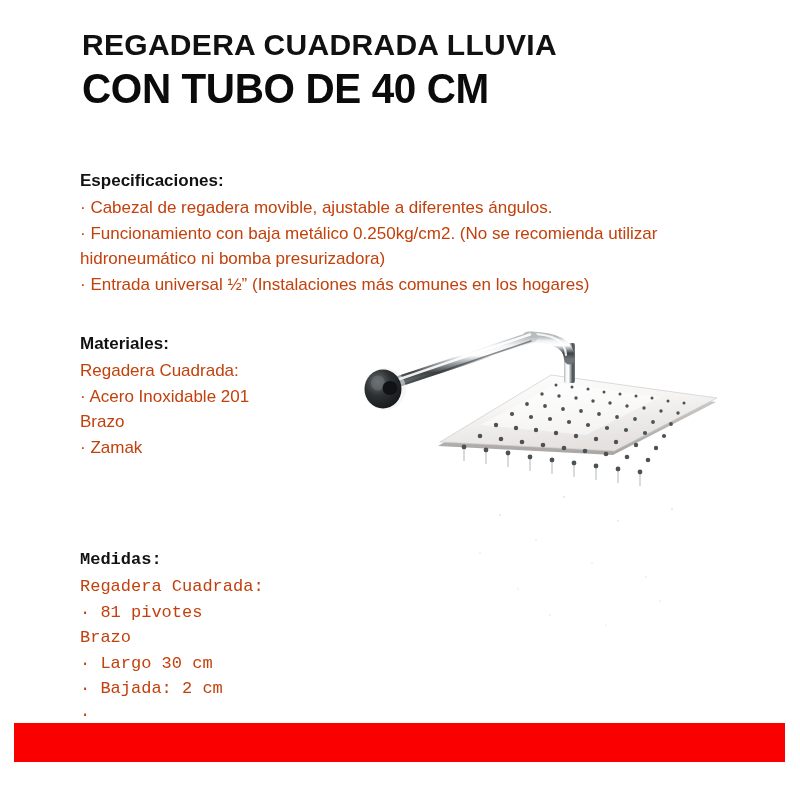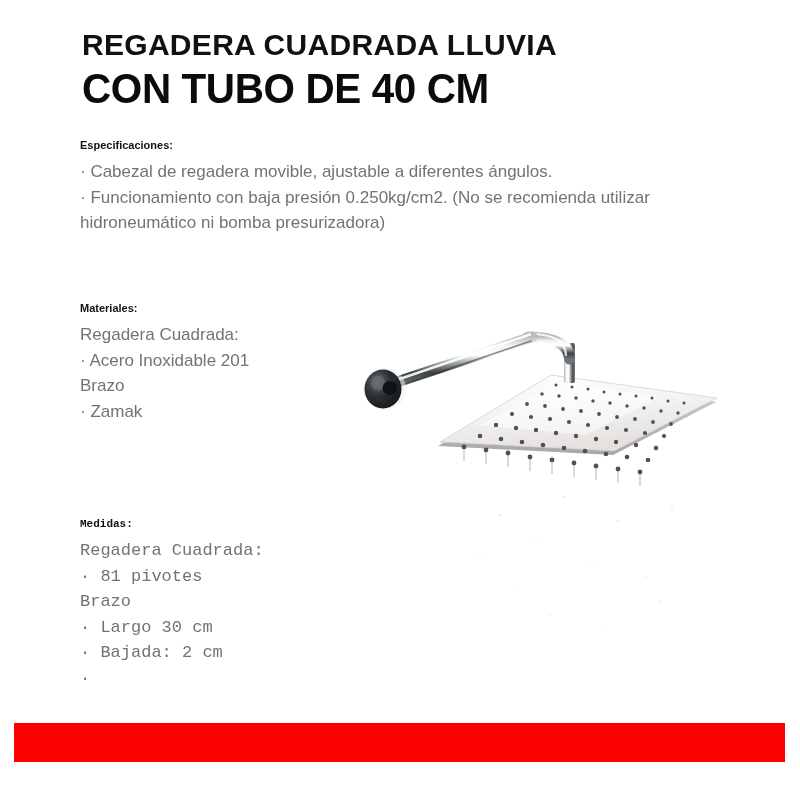--- a/index.html
+++ b/index.html
@@ -38,31 +38,32 @@
     white-space:nowrap;
     transform:scaleX(0.94);
     transform-origin:left center;
     margin-top:2px;
   }
 
   
   .section { position:absolute; left:80px; }
 
   .sec-head {
-    font-size:11px;
+    font-size:17px;
     font-weight:700;
     color:#121212;
     line-height:24px;
     margin-bottom:2px;
+    margin-top:36px;
   }
 
   .line {
     font-size:17px;
     font-weight:400;
-    color:#737373;
+    color:#c2410c;
     line-height:25.5px;
     white-space:nowrap;
   }
 
   .line.wrapline { white-space:normal; }
 
   #sec-especificaciones { top:133px; width:680px; }
   #sec-materiales       { top:296px; width:330px; }
   #sec-medidas          { top:512px; width:320px;font-family:Liberation Mono, monospace; }
 
@@ -92,21 +93,22 @@
 <div id="page">
 
   <div class="title-block">
     <div class="title-line1">REGADERA CUADRADA LLUVIA</div>
     <div class="title-line2">CON TUBO DE 40 CM</div>
   </div>
 
   <div class="section" id="sec-especificaciones">
     <div class="sec-head">Especificaciones:</div>
     <div class="line">· Cabezal de regadera movible, ajustable a diferentes ángulos.</div>
-    <div class="line wrapline">· Funcionamiento con baja presión 0.250kg/cm2. (No se recomienda utilizar hidroneumático ni bomba presurizadora)</div>
+    <div class="line wrapline">· Funcionamiento con baja metálico 0.250kg/cm2. (No se recomienda utilizar hidroneumático ni bomba presurizadora)</div>
+    <div class="line">· Entrada universal ½” (Instalaciones más comunes en los hogares)</div>
   </div>
 
   <div class="section" id="sec-materiales">
     <div class="sec-head">Materiales:</div>
     <div class="line">Regadera Cuadrada:</div>
     <div class="line">· Acero Inoxidable 201</div>
     <div class="line">Brazo</div>
     <div class="line">· Zamak</div>
   </div>
 

